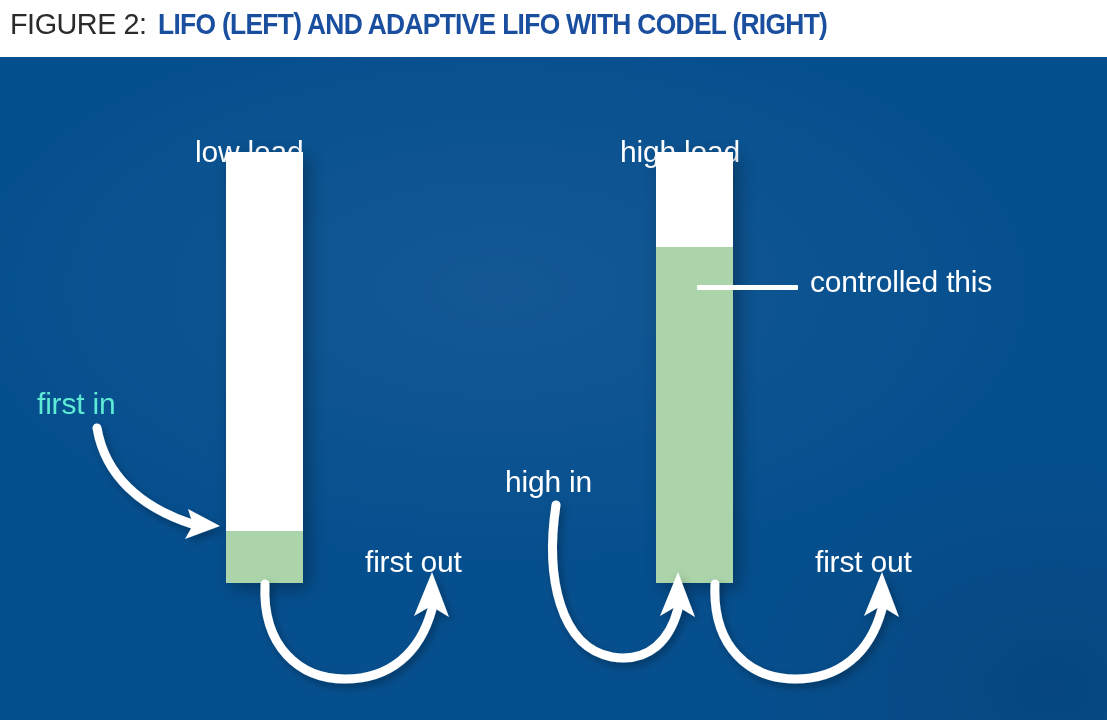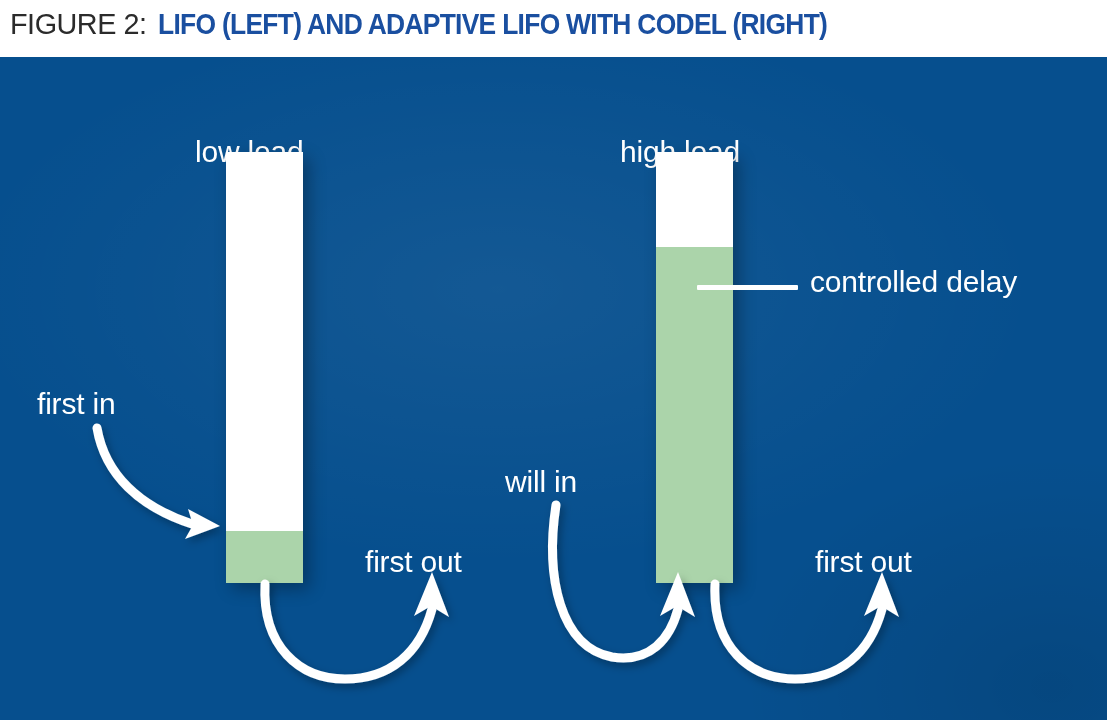--- a/index.html
+++ b/index.html
@@ -126,38 +126,38 @@
 
   <div id="figure-panel" style="background: rgb(6, 79, 142);">
     <div id="panel-shade"></div>
 
     <div class="lbl lbl-load" style="left: 195px; top: 78px; color: rgb(255, 255, 255);">low load</div>
 
     <div class="queue-bar" style="left: 226px; top: 95px; width: 77px; height: 431px; background: rgb(255, 255, 255);">
       <div class="queue-fill" style="height: 12%; background: rgb(171, 212, 170);"></div>
     </div>
 
-    <div class="lbl lbl-flow" style="left: 37px; top: 330px; color: #ffffff;">first in</div>
+    <div class="lbl lbl-flow" style="left: 37px; top: 330px; color: #5eead4;">first in</div>
 
     <div class="lbl lbl-flow" style="left: 365px; top: 488px; color: rgb(255, 255, 255);">first out</div>
 
     <div class="lbl lbl-load" style="left: 620px; top: 78px; color: rgb(255, 255, 255);">high load</div>
 
     <div class="queue-bar" style="left: 656px; top: 95px; width: 77px; height: 431px; background: rgb(255, 255, 255);">
       <div class="queue-fill" style="height: 78%; background: rgb(171, 212, 170);"></div>
     </div>
 
     <div id="codel-leader" style="left:697px; top:228px; width:101px;"></div>
 
     <div class="lbl lbl-note" style="left: 810px; top: 206px; width: 280px; color: rgb(255, 255, 255);">
-      <span>controlled delay</span><br>
+      <span>controlled this</span><br>
       <br>
     </div>
 
-    <div class="lbl lbl-flow" style="left: 505px; top: 408px; color: rgb(255, 255, 255);">will in</div>
+    <div class="lbl lbl-flow" style="left: 505px; top: 408px; color: rgb(255, 255, 255);">high in</div>
 
     <div class="lbl lbl-flow" style="left: 815px; top: 488px; color: rgb(255, 255, 255);">first out</div>
 
     <svg id="arrow-layer" viewBox="0 0 1107 663">
       <defs>
         <filter id="arrow-shadow" x="-30%" y="-30%" width="180%" height="180%">
           <feDropShadow dx="3" dy="4" stdDeviation="4" flood-color="#000000" flood-opacity="0.30"></feDropShadow>
         </filter>
       </defs>
 

